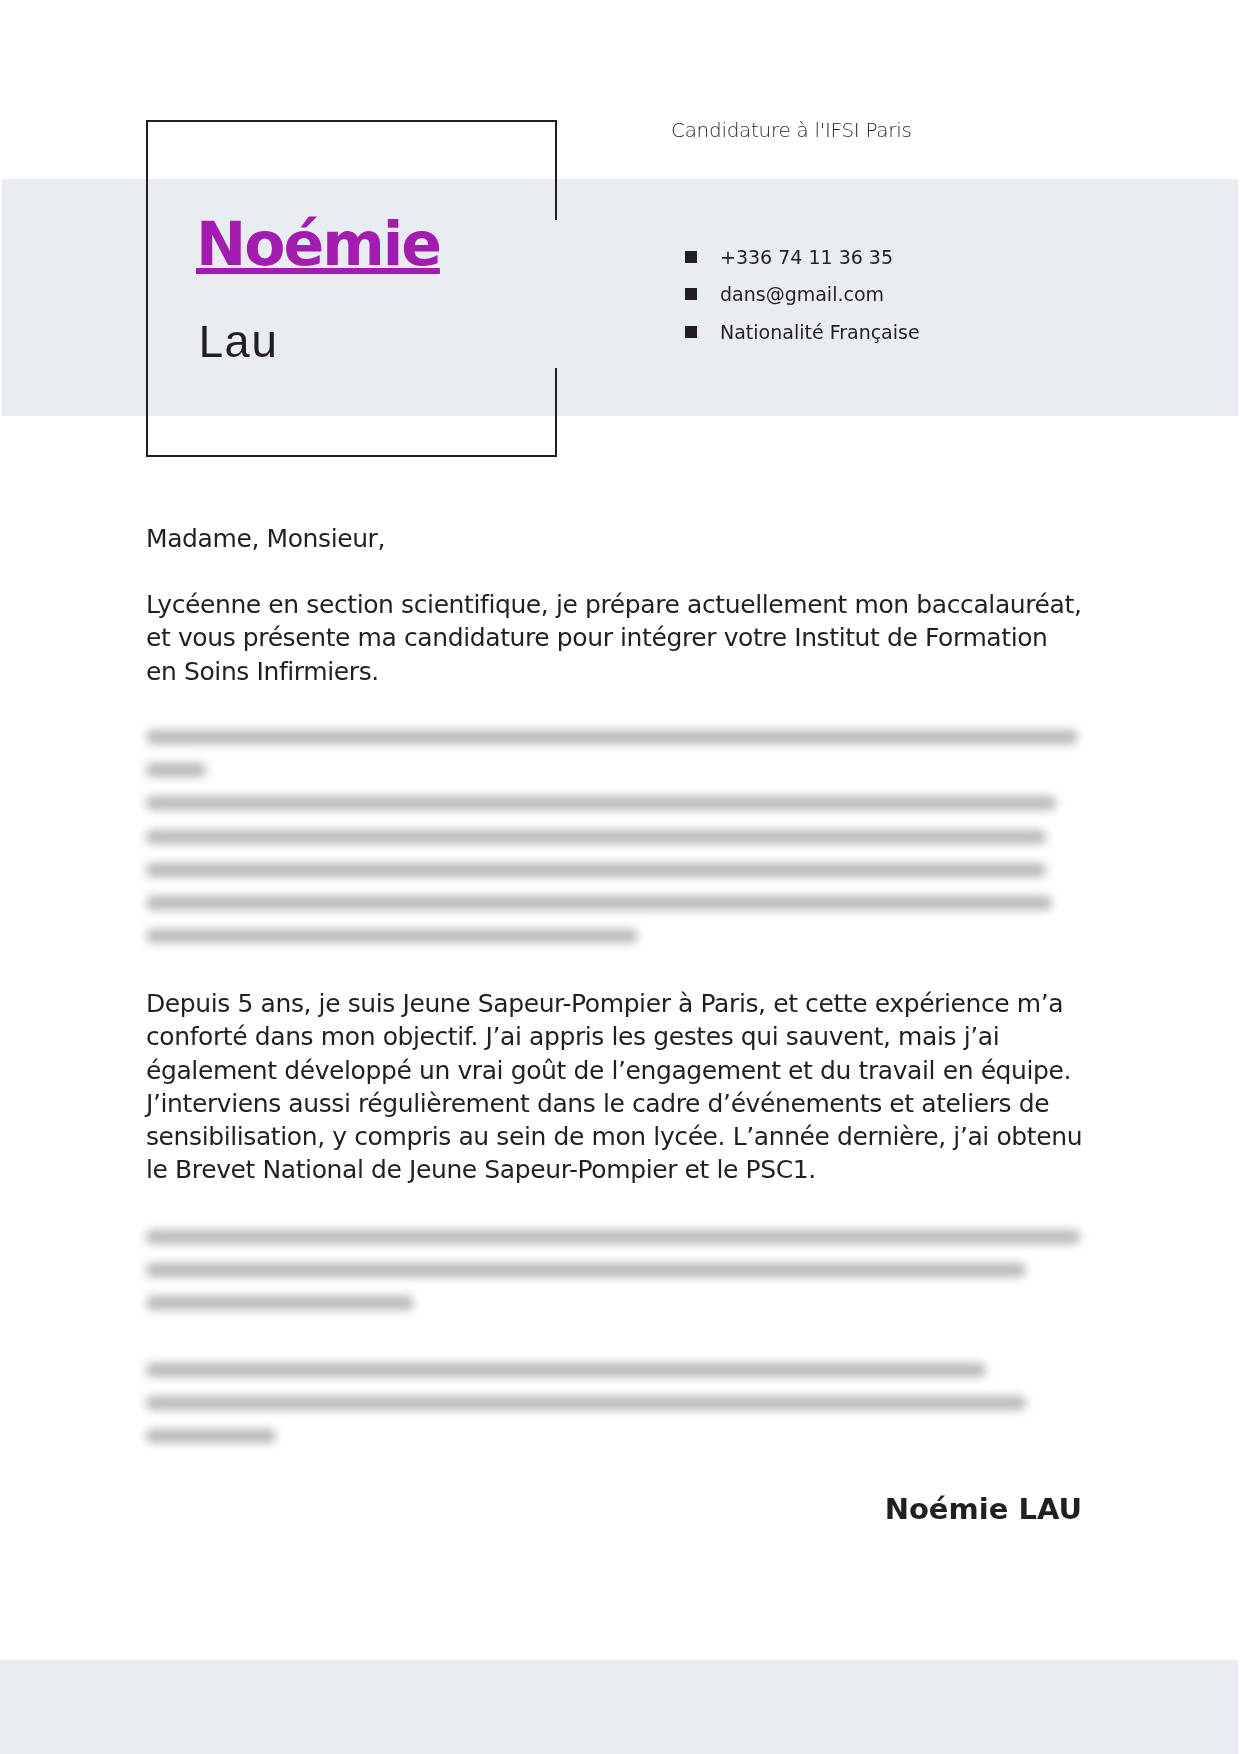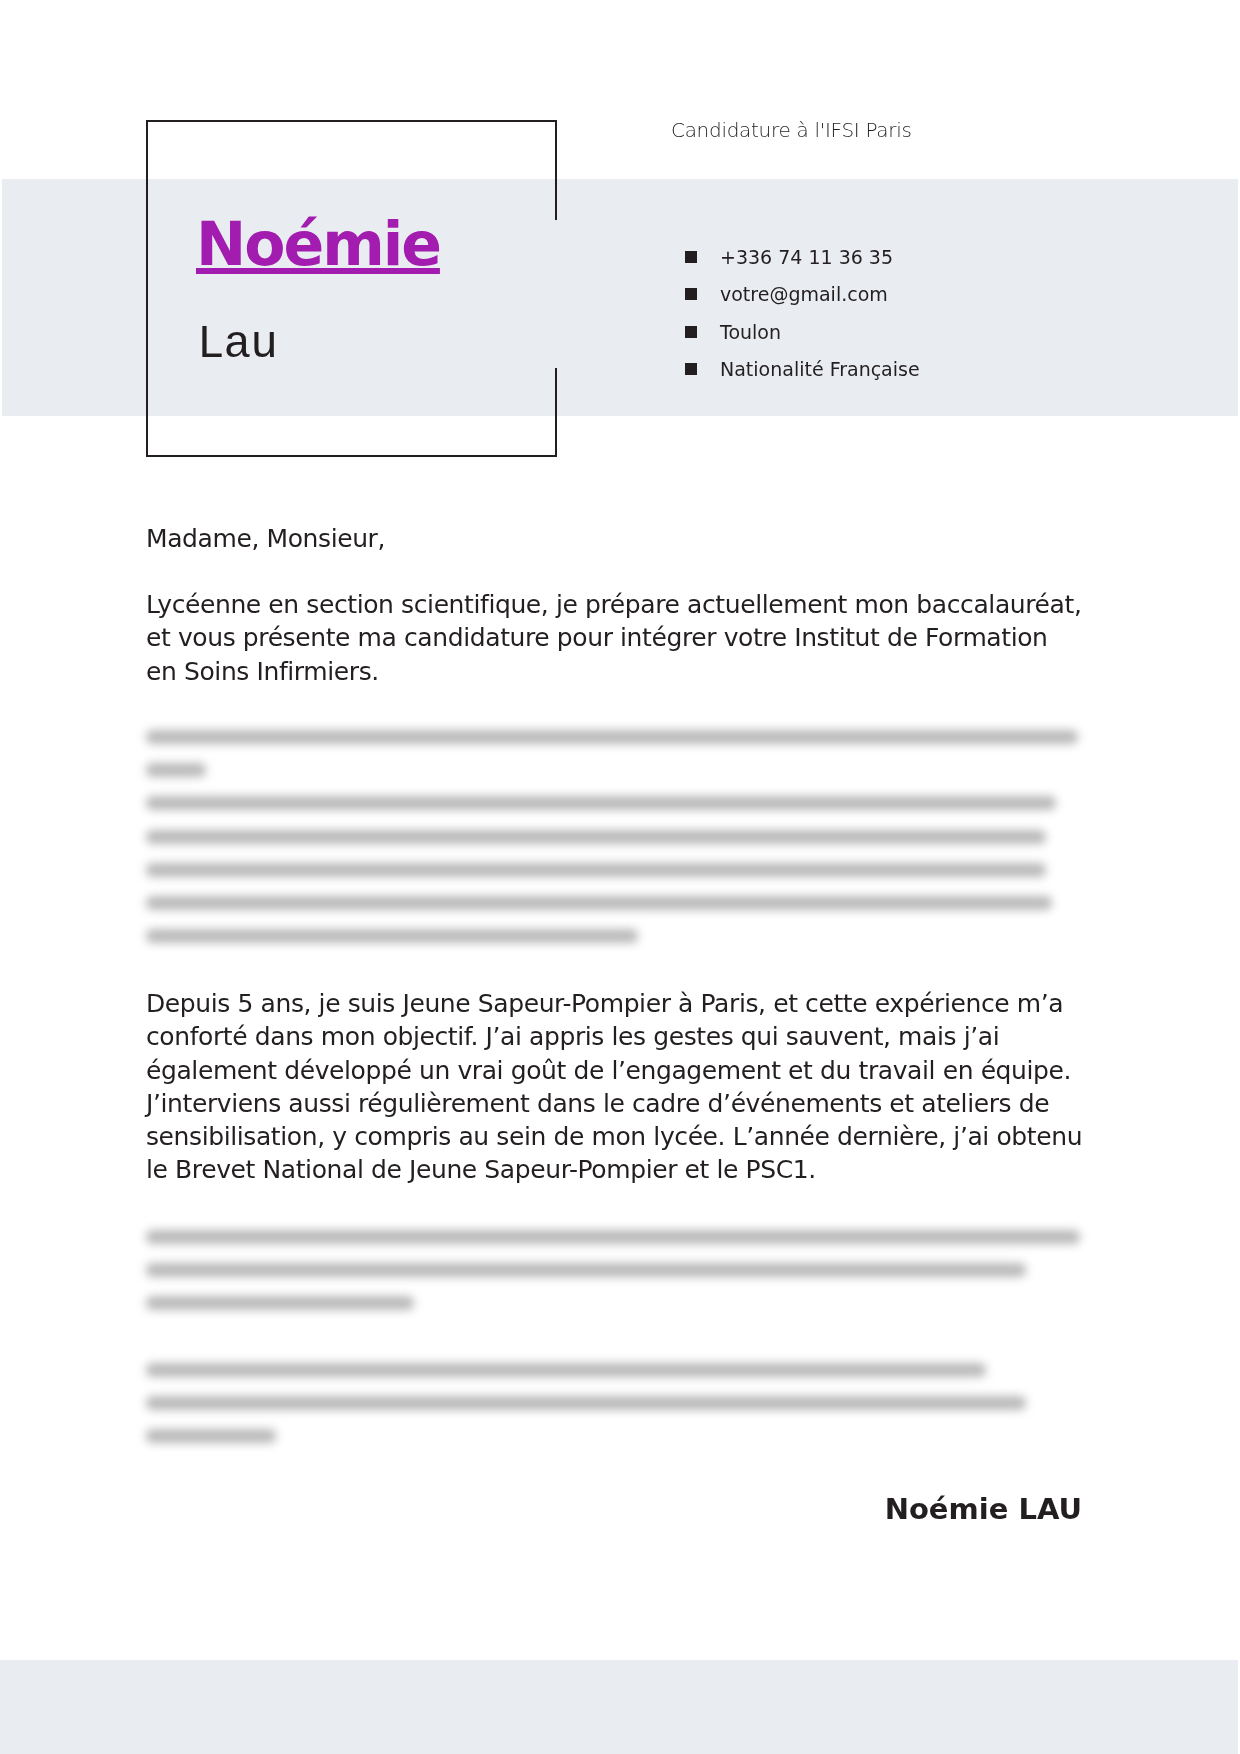--- a/index.html
+++ b/index.html
@@ -75,25 +75,21 @@
 
 <div class="subject">Candidature à l'IFSI Paris</div>
 
 <ul class="contacts">
   <li>
       <span class="bullet"></span>
       <span>+336 74 11 36 35</span>
     </li>
   <li>
       <span class="bullet"></span>
-      <span>votre@gmail.com</span>
-    </li>
-  <li>
-      <span class="bullet"></span>
-      <span>Toulon</span>
+      <span>dans@gmail.com</span>
     </li>
   <li>
       <span class="bullet"></span>
       <span>Nationalité Française</span>
     </li>
 </ul>
 
 <div class="letter greeting">Madame, Monsieur,</div>
 <div class="letter p1">Lycéenne en section scientifique, je prépare actuellement mon baccalauréat, et vous présente ma candidature pour intégrer votre Institut de Formation en Soins Infirmiers.</div>
 <div class="letter p2 p-blur">

